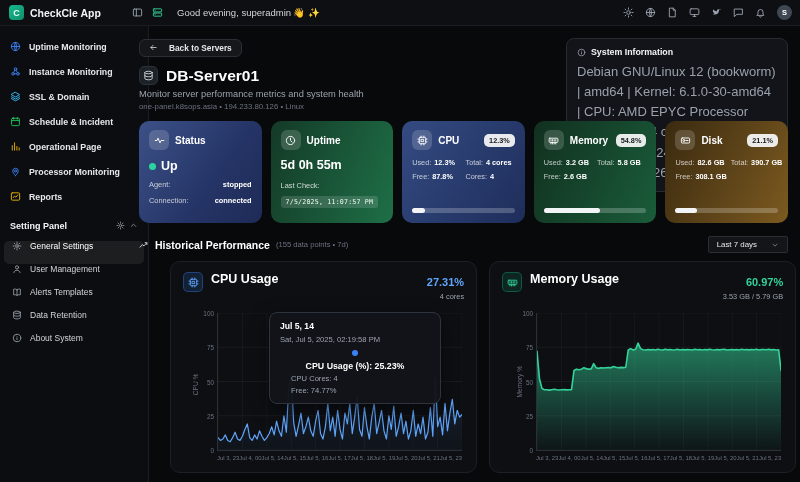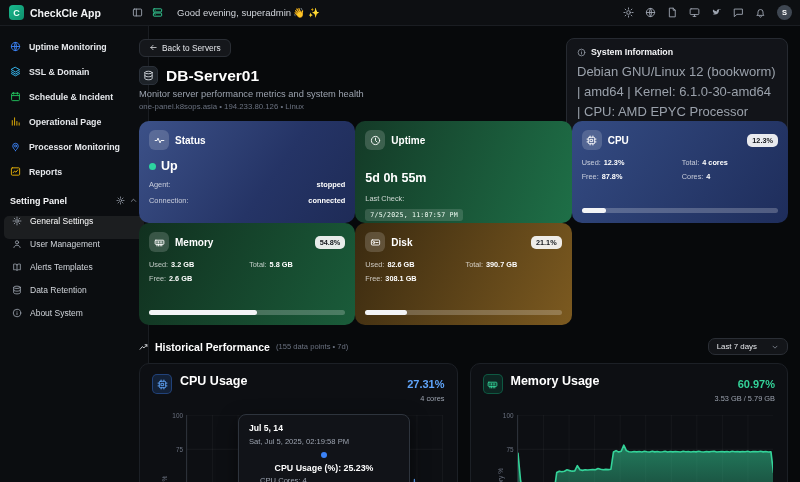--- a/index.html
+++ b/index.html
@@ -35,83 +35,83 @@
   .side-sub { height:23px; display:flex; gap:6px; padding:0 8px; margin:0 4px; border-radius:5px; cursor:pointer; }
   .side-sub .si-ic { color:#9ca3af; }
   .side-sub .si-ic svg { width:10px; height:10px; }
   .side-sub .sub-lb { font-size:8.5px; color:#d1d5db; white-space:nowrap; }
   .side-sub.active { background:rgba(255,255,255,.07); }
   .side-sub.active .sub-lb { color:#fff; }
 
   
   .main { position:absolute; top:26px; left:127px; right:0; bottom:0; padding:12px 12px 10px 12px; overflow:hidden; }
 
-  .back-btn { display:inline-flex; gap:4px; padding:3px 9px; border:1px solid #2a2e35;
-    background:#15171b; border-radius:6px; font-size:8.3px; font-weight:normal; color:#e5e7eb; cursor:pointer; }
+  .back-btn { display:inline-flex; gap:11px; padding:3px 9px; border:1px solid #2a2e35;
+    background:#15171b; border-radius:6px; font-size:8.3px; font-weight:bold; color:#e5e7eb; cursor:pointer; }
   .back-btn svg { width:9px; height:9px; }
 
   .sysinfo { position:absolute; top:12px; right:12px; width:222px; background:#121419; border:1px solid #262a31;
     border-radius:8px; padding:8px 10px; }
   .sysinfo-head { display:flex; align-items:center; gap:5px; }
   .sysinfo-head svg { width:9px; height:9px; color:#9ca3af; }
   .sysinfo-title { font-size:8.8px; font-weight:bold; color:#f3f4f6; }
   .sysinfo-body { margin-top:5px; font-size:13px; line-height:1.55; color:#9aa1ab; }
 
   .server-row { display:flex; align-items:center; gap:8px; margin-top:9px; }
   .server-ic { width:19px; height:19px; border-radius:5px; background:#1d2228; border:1px solid #2b313a;
     color:#d1d5db; display:flex; align-items:center; justify-content:center; }
   .server-ic svg { width:11px; height:11px; }
   .server-title { font-size:15.5px; font-weight:bold; color:#fff; }
   .server-sub { margin-top:4px; font-size:9.3px; color:#9ca3af; }
   .server-meta { margin-top:3px; font-size:7.8px; color:#6b7280; }
 
   
-  .cards { display:grid; grid-template-columns:repeat(3,1fr); gap:0; margin-top:10px; }
+  .cards { display:grid; grid-template-columns:repeat(5,1fr); gap:9px; margin-top:10px; }
   .mcard { height:102px; border-radius:10px; padding:9px 10px; position:relative; overflow:hidden; }
   .mcard.status { background:linear-gradient(125deg,#3c5188 0%,#253466 60%,#1e2b57 100%); }
   .mcard.uptime { background:linear-gradient(110deg,#143a27 0%,#1e6f47 100%); }
   .mcard.cpu    { background:linear-gradient(125deg,#344b82 0%,#1e2d5b 100%); }
   .mcard.memory { background:linear-gradient(115deg,#11301f 0%,#1a5c3a 100%); }
   .mcard.disk   { background:linear-gradient(115deg,#3a2a10 0%,#7c5a20 100%); }
   .mc-head { display:flex; align-items:center; gap:6px; }
   .mc-icbox { width:20px; height:20px; border-radius:6px; background:rgba(255,255,255,.17);
     display:flex; align-items:center; justify-content:center; color:#fff; flex:none; }
   .mc-icbox svg { width:11px; height:11px; }
   .mc-title { font-size:10px; font-weight:bold; color:#fff; }
   .mc-badge { margin-left:auto; background:rgba(250,250,250,.92); color:#15181d; font-size:7.3px; font-weight:bold;
     padding:2px 5px; border-radius:5px; }
   .up-row { display:flex; align-items:center; gap:5px; margin-top:9px; }
   .up-dot { width:7px; height:7px; border-radius:50%; background:#2dd4a0; }
   .up-text { font-size:12.5px; font-weight:bold; color:#fff; }
   .kv { display:flex; justify-content:space-between; margin-top:7px; font-size:7.4px; }
   .kv .k { color:rgba(255,255,255,.72); }
   .kv .v { color:#fff; font-weight:bold; }
-  .big-val { font-size:12.5px; font-weight:bold; color:#fff; margin-top:21px; }
+  .big-val { font-size:12.5px; font-weight:bold; color:#fff; margin-top:8px; }
   .lc-label { margin-top:9px; font-size:7.4px; color:rgba(255,255,255,.78); }
   .lc-badge { display:inline-block; margin-top:4px; font-family:"DejaVu Sans Mono", monospace; font-size:6.6px;
     color:#f0fdf4; background:rgba(255,255,255,.14); border-radius:3px; padding:2px 5px; letter-spacing:.2px; }
   .mgrid { display:grid; grid-template-columns:1fr 1fr; row-gap:5px; column-gap:4px; margin-top:8px; font-size:7.3px; }
   .mgrid .cell { display:flex; gap:3px; white-space:nowrap; }
   .mgrid .k { color:rgba(255,255,255,.72); }
   .mgrid .v { color:#fff; font-weight:bold; }
   .pbar { position:absolute; left:10px; right:10px; bottom:10px; height:5px; border-radius:3px; background:rgba(255,255,255,.22); }
   .pbar .fill { height:100%; border-radius:3px; background:#f3f4f6; }
 
   
   .hist-row { display:flex; align-items:center; margin-top:13px; }
   .hist-row .h-ic { color:#e5e7eb; display:flex; margin-right:6px; }
   .hist-row .h-ic svg { width:10px; height:10px; }
   .hist-title { font-size:10.5px; font-weight:bold; color:#fff; }
   .hist-meta { font-size:7.6px; color:#6b7280; margin-left:6px; }
   .range-btn { margin-left:auto; display:flex; align-items:center; gap:14px; padding:3px 8px; border:1px solid #2a2e35;
-    background:#131519; border-radius:7px; font-size:7.9px; color:#e5e7eb; cursor:pointer; }
+    background:#131519; border-radius:2px; font-size:7.9px; color:#e5e7eb; cursor:pointer; }
   .range-btn svg { width:8px; height:8px; color:#9ca3af; }
 
   
-  .charts { display:grid; grid-template-columns:1fr 1fr; gap:12px; margin-top:8px; }
+  .charts { display:grid; grid-template-columns:1fr 1fr; gap:12px; margin-top:8px;margin-left:31px; }
   .chart-card { position:relative; height:212px; background:#0d0f13; border:1px solid #1c2026; border-radius:10px; padding:10px 12px 6px 12px; }
   .ch-head { display:flex; align-items:flex-start; }
   .ch-icbox { width:20px; height:20px; border-radius:5px; display:flex; align-items:center; justify-content:center; margin-right:8px; }
   .ch-icbox svg { width:11px; height:11px; }
   .ch-icbox.blue { background:rgba(59,130,246,.16); border:1px solid rgba(59,130,246,.35); color:#60a5fa; }
   .ch-icbox.green { background:rgba(16,185,129,.14); border:1px solid rgba(16,185,129,.35); color:#34d399; }
   .ch-title { font-size:12.5px; font-weight:bold; color:#fff; }
   .ch-stats { margin-left:auto; text-align:right; }
   .ch-val { font-size:11px; font-weight:bold; }
   .ch-val.blue { color:#60a5fa; } .ch-val.green { color:#34d399; }
@@ -210,20 +210,31 @@
   <div class="sidebar">
     <div>
         <div class="side-item">
           <span class="si-ic" style="color:#3b82f6">
             <svg class="ic" viewBox="0 0 24 24">
               <circle cx="12" cy="12" r="9"></circle>
               <path d="M3 12h18M12 3c3 3.5 3 14.5 0 18M12 3c-3 3.5-3 14.5 0 18"></path>
             </svg>
           </span>
           <span class="si-lb">Uptime Monitoring</span>
+        </div>
+        <div class="side-item">
+          <span class="si-ic" style="color:#3b82f6">
+            <svg class="ic" viewBox="0 0 24 24">
+              <circle cx="12" cy="6.5" r="2.8"></circle>
+              <circle cx="6.5" cy="17" r="2.8"></circle>
+              <circle cx="17.5" cy="17" r="2.8"></circle>
+              <path d="M10.6 9l-2.6 5M13.4 9l2.6 5M9.3 17h5.4"></path>
+            </svg>
+          </span>
+          <span class="si-lb">Instance Monitoring</span>
         </div>
         <div class="side-item">
           <span class="si-ic" style="color:#38bdf8">
             <svg class="ic" viewBox="0 0 24 24">
               <path d="M12 3l9 5-9 5-9-5z"></path>
               <path d="M3 12.5l9 5 9-5"></path>
               <path d="M3 16.5l9 5 9-5"></path>
             </svg>
           </span>
           <span class="si-lb">SSL &amp; Domain</span>

